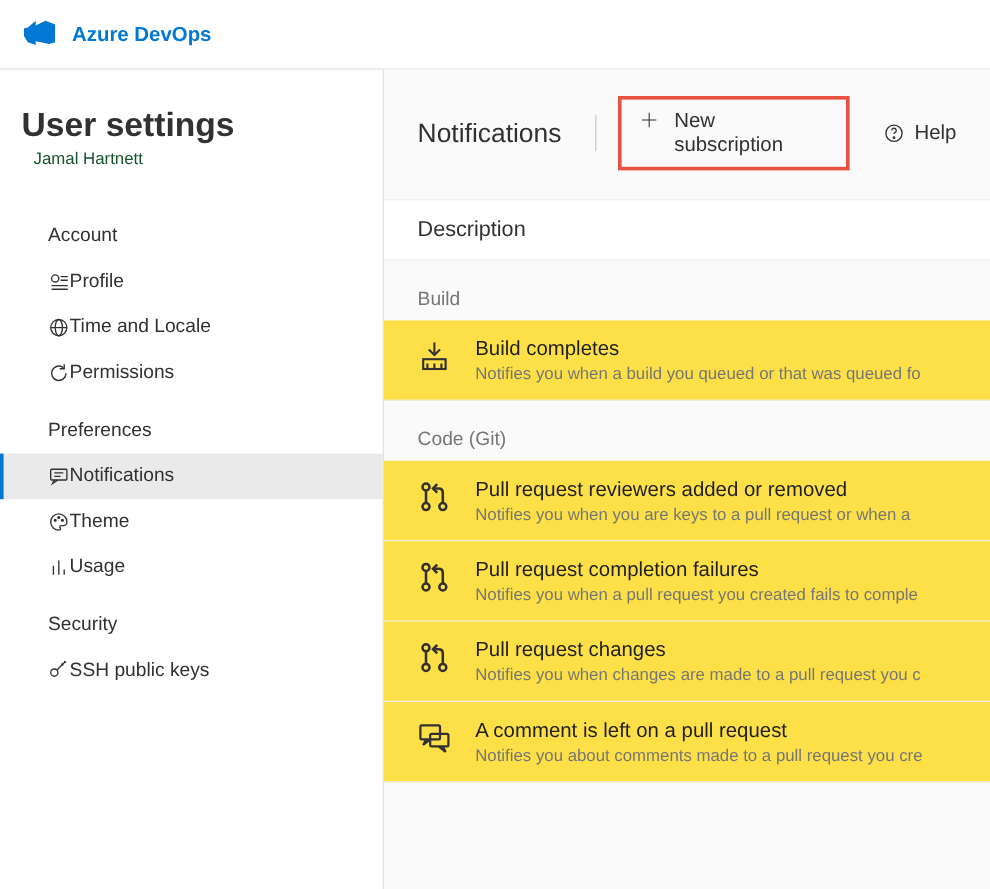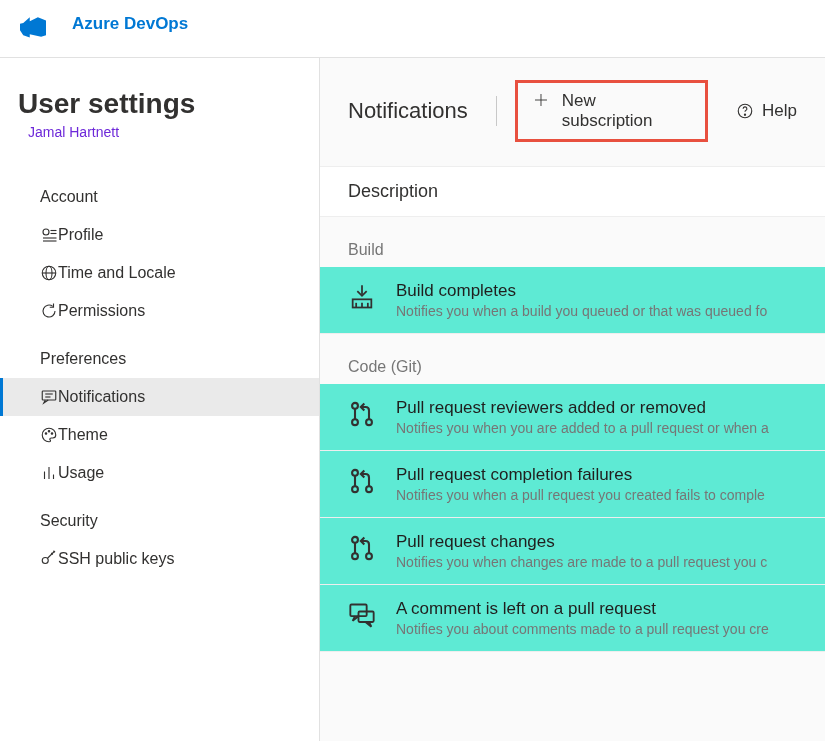--- a/index.html
+++ b/index.html
@@ -7,23 +7,24 @@
       font-family: "Segoe UI", -apple-system, sans-serif;
       font-size: 14px;
       color: #323130;
       background: #fff;
       width: 825px;
       height: 741px;
       overflow: hidden;
     }
     .topbar {
       display: flex;
+      align-items: center;
       padding: 14px 20px;
       border-bottom: 1px solid #e1e1e1;
-      gap: 26px;
+      gap: 14px;
     }
     .topbar .brand {
       color: #0078d4;
       font-weight: 600;
       font-size: 17px;
     }
     .layout {
       display: flex;
       height: calc(100% - 54px);
     }
@@ -31,21 +32,21 @@
       width: 320px;
       border-right: 1px solid #e1e1e1;
       padding: 30px 0 0 0;
     }
     .page-title {
       font-size: 28px;
       font-weight: 600;
       padding: 0 28px 4px 18px;
     }
     .user-name {
-      color: #6d28d9;
+      color: #14532d;
       font-size: 14px;
       padding: 0 28px 28px 28px;
     }
     .section-head {
       font-size: 16px;
       font-weight: 400;
       padding: 20px 28px 10px 40px;
     }
     .nav-item {
       display: flex;
@@ -120,21 +121,21 @@
     .group-label {
       color: #767676;
       font-size: 16px;
       padding: 24px 28px 8px 28px;
     }
     .notif-row {
       display: flex;
       align-items: flex-start;
       gap: 20px;
       padding: 14px 0 14px 28px;
-      background: #5eead4;
+      background: #fde047;
       border-bottom: 1px solid #eee;
     }
     .notif-row svg { width: 28px; height: 28px; flex-shrink:0; margin-top:2px; }
     .notif-title {
       font-size: 17px;
       color: #201f1e;
       margin-bottom: 2px;
     }
     .notif-desc {
       font-size: 14px;
@@ -271,21 +272,21 @@
       <svg viewBox="0 0 24 24" fill="none" stroke="#323130" stroke-width="1.8">
           <circle cx="6" cy="5" r="2.5"></circle>
           <circle cx="6" cy="19" r="2.5"></circle>
           <circle cx="18" cy="19" r="2.5"></circle>
           <line x1="6" y1="7.5" x2="6" y2="16.5"></line>
           <path d="M18 16.5V9c0-2-1-3-3-3h-3"></path>
           <polyline points="14 3 11 6 14 9"></polyline>
         </svg>
       <div>
         <div class="notif-title">Pull request reviewers added or removed</div>
-        <div class="notif-desc">Notifies you when you are added to a pull request or when a</div>
+        <div class="notif-desc">Notifies you when you are keys to a pull request or when a</div>
       </div>
     </div>
     <div class="notif-row">
       <svg viewBox="0 0 24 24" fill="none" stroke="#323130" stroke-width="1.8">
           <circle cx="6" cy="5" r="2.5"></circle>
           <circle cx="6" cy="19" r="2.5"></circle>
           <circle cx="18" cy="19" r="2.5"></circle>
           <line x1="6" y1="7.5" x2="6" y2="16.5"></line>
           <path d="M18 16.5V9c0-2-1-3-3-3h-3"></path>
           <polyline points="14 3 11 6 14 9"></polyline>

